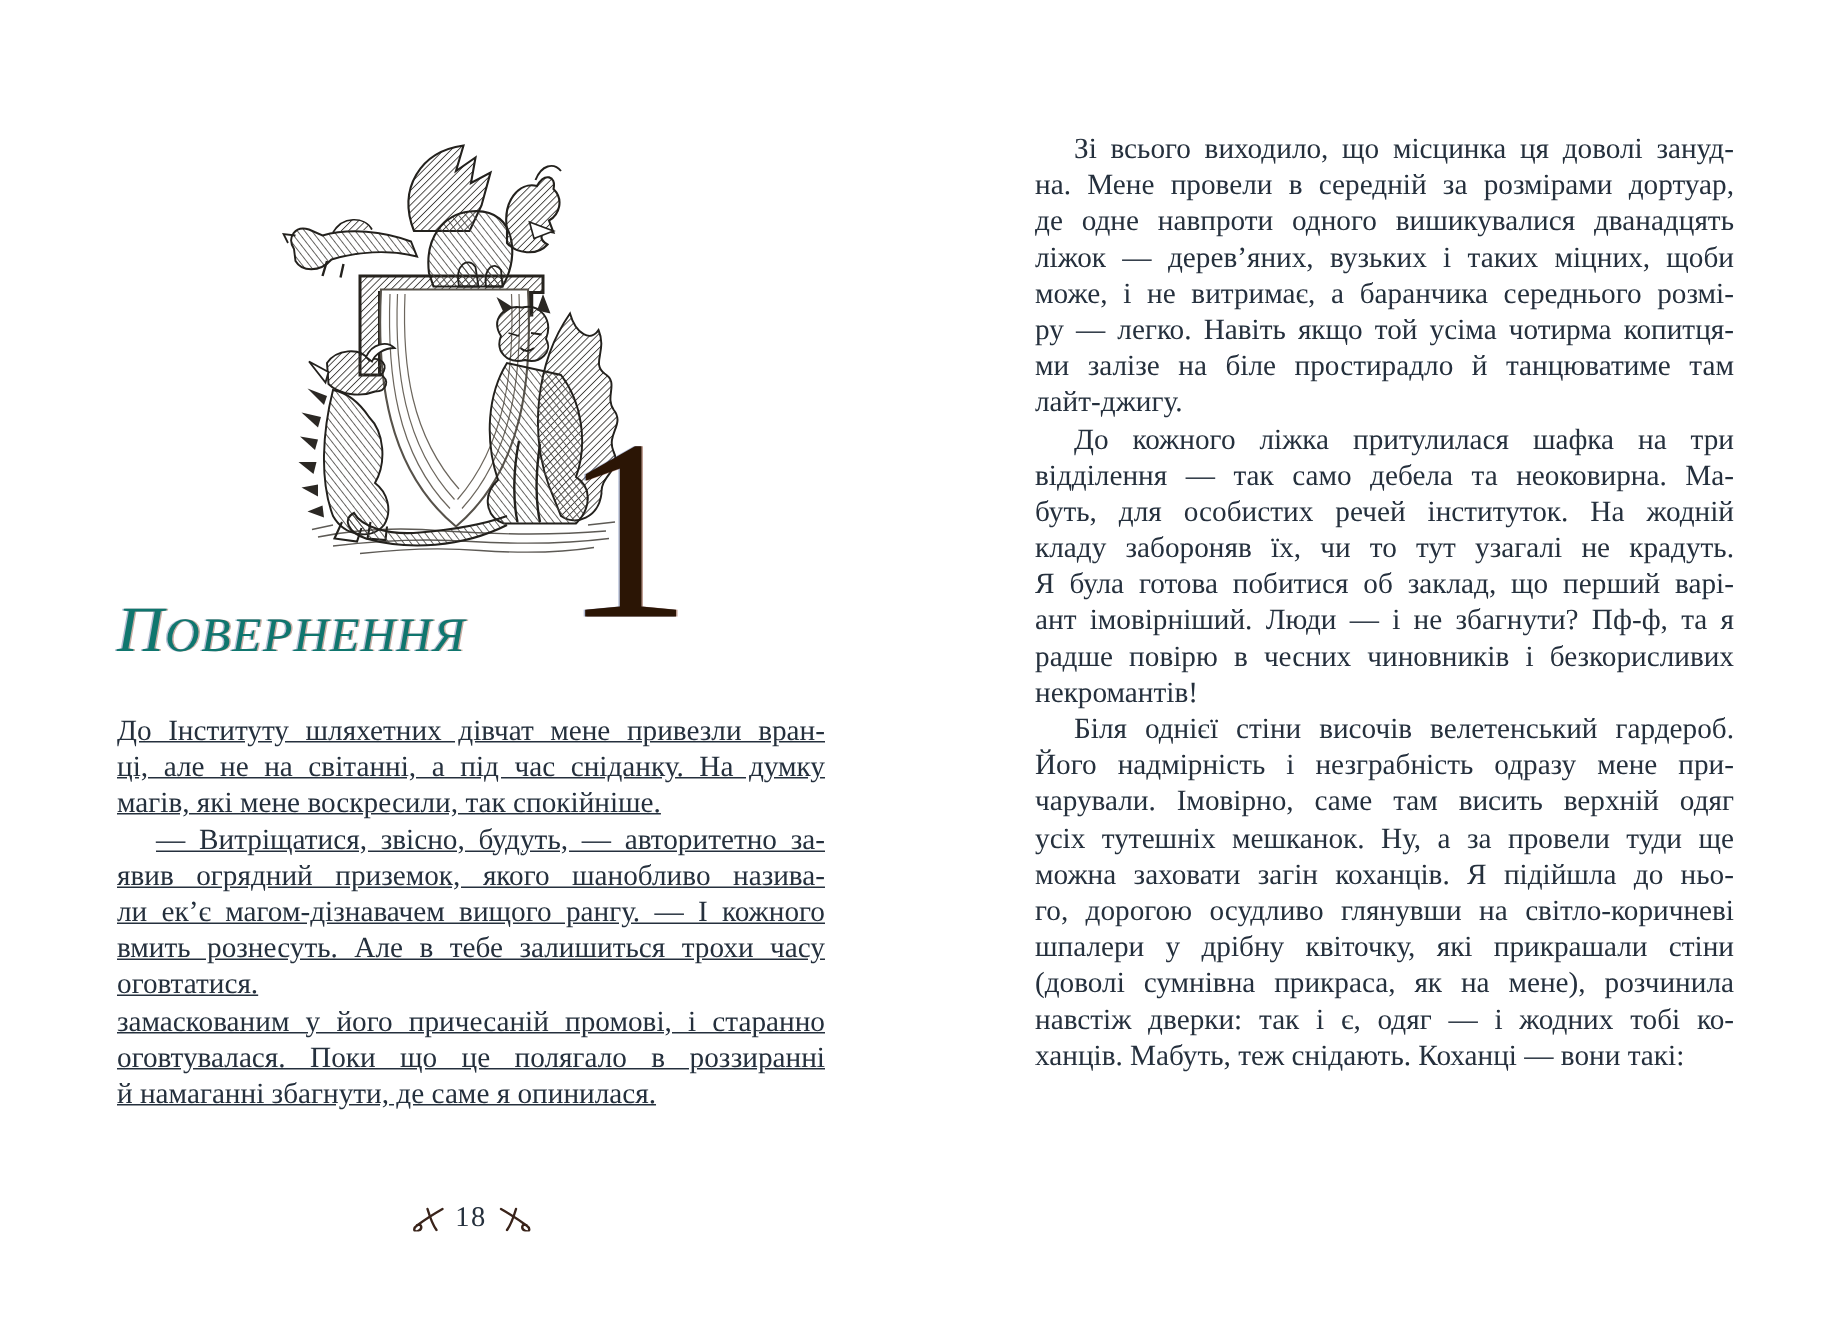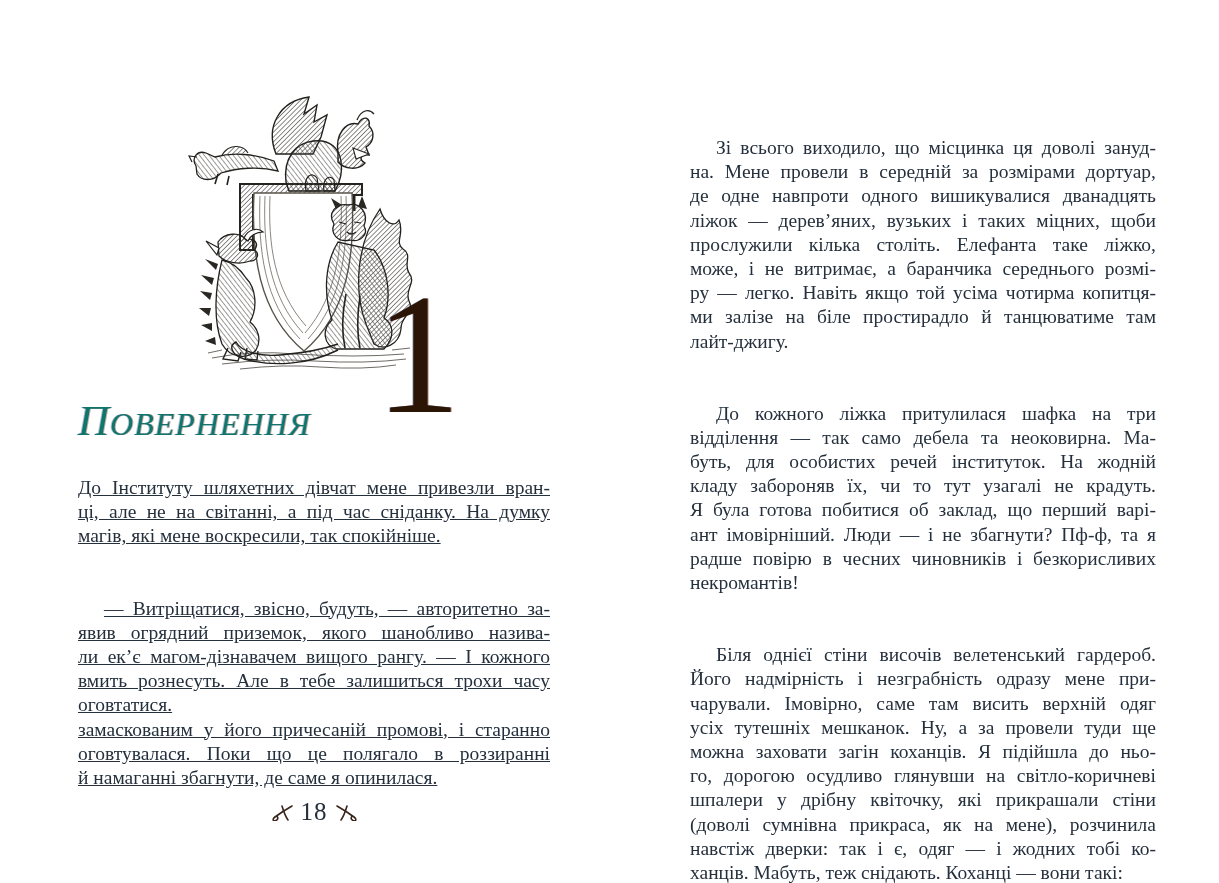--- a/index.html
+++ b/index.html
@@ -31,28 +31,28 @@
 
   
   .page-text{position:absolute;left:0;width:100%;}
   .page-left .page-text{top:476px;text-decoration:underline;}
   .page-right .page-text{top:88px;}
   .bookline{
     font-size:19.5px;line-height:24.2px;height:24.2px;overflow:hidden;
     text-align:justify;text-align-last:justify;color:#25303d;
   }
   .bookline.line-last{text-align-last:left;}
-  .bookline.line-indent{padding-left:26px;margin-top:48px;}
+  .bookline.line-indent{padding-left:26px;}
 
   
   .folio{
     position:absolute;top:800px;left:0;width:100%;height:24px;
     display:flex;align-items:center;justify-content:center;gap:7px;
   }
-  .folio .num{font-size:25px;color:#25303d;letter-spacing:1px;}
+  .folio .num{font-size:19px;color:#25303d;letter-spacing:1px;}
   .folio svg{display:block;}
 </style>
 </head>
 <body>
 
 <div class="spread">
 
   <div class="page page-left">
 
     <div class="ornament">
@@ -158,21 +158,20 @@
       </svg>
     </div>
   </div>
 
   <div class="page page-right">
     <div class="page-text">
         <div class="bookline line-indent">Зі всього виходило, що місцинка ця доволі зануд-</div>
         <div class="bookline">на. Мене провели в середній за розмірами дортуар,</div>
         <div class="bookline">де одне навпроти одного вишикувалися дванадцять</div>
         <div class="bookline">ліжок — дерев’яних, вузьких і таких міцних, щоби</div>
-        <div class="bookline">прослужили кілька століть. Елефанта таке ліжко,</div>
         <div class="bookline">може, і не витримає, а баранчика середнього розмі-</div>
         <div class="bookline">ру — легко. Навіть якщо той усіма чотирма копитця-</div>
         <div class="bookline">ми залізе на біле простирадло й танцюватиме там</div>
         <div class="bookline line-last">лайт-джигу.</div>
         <div class="bookline line-indent">До кожного ліжка притулилася шафка на три</div>
         <div class="bookline">відділення — так само дебела та неоковирна. Ма-</div>
         <div class="bookline">буть, для особистих речей інституток. На жодній</div>
         <div class="bookline">кладу забороняв їх, чи то тут узагалі не крадуть.</div>
         <div class="bookline">Я була готова побитися об заклад, що перший варі-</div>
         <div class="bookline">ант імовірніший. Люди — і не збагнути? Пф-ф, та я</div>

